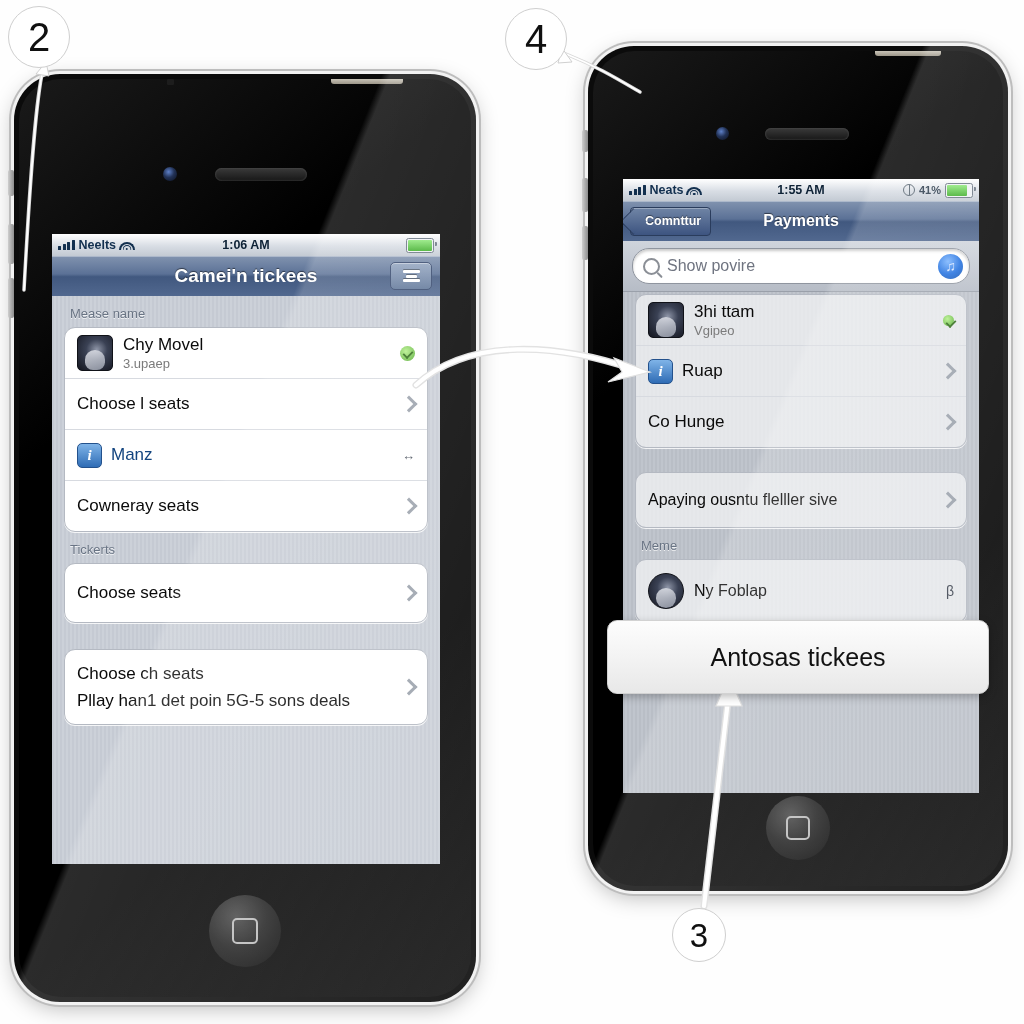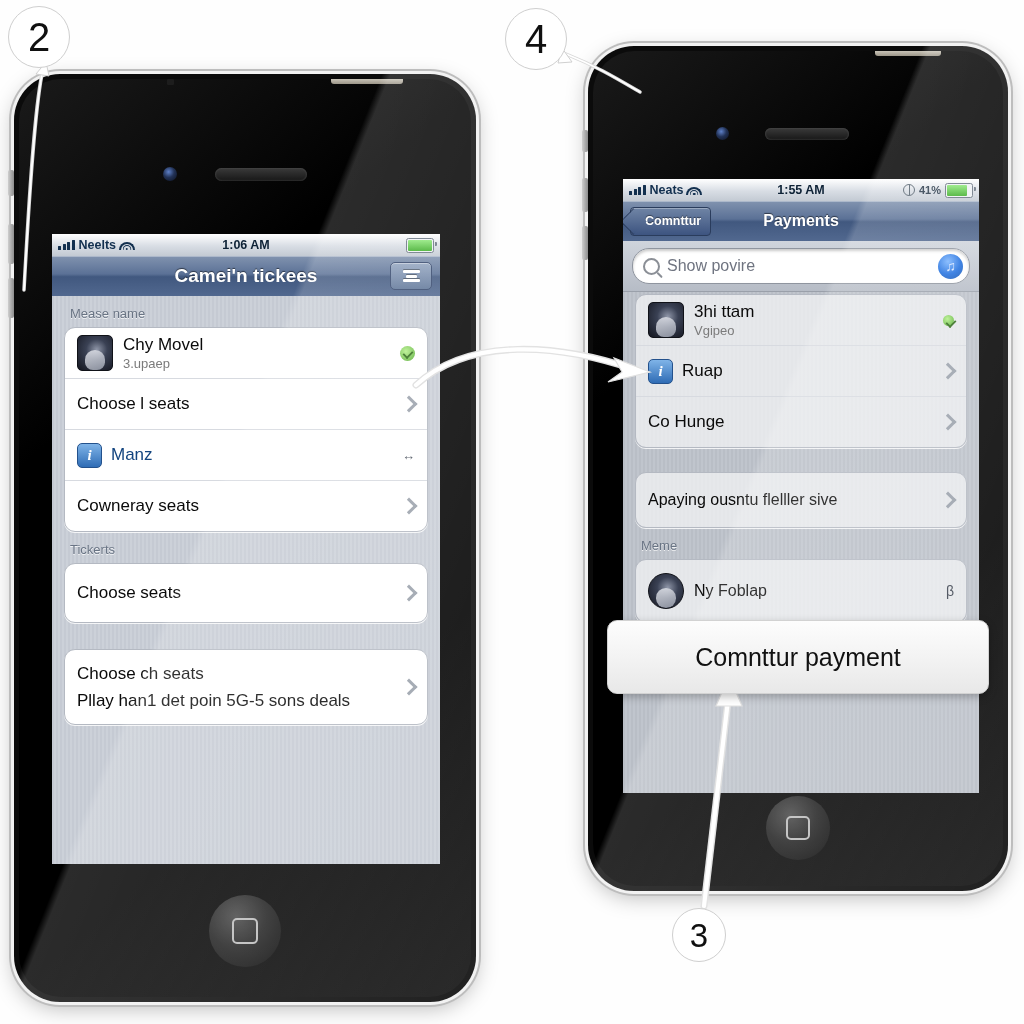--- a/index.html
+++ b/index.html
@@ -595,16 +595,16 @@
         </div>
       </div>
 
       <div class="homebtn" style="left:50%; transform:translateX(-50%); bottom:26px; width:64px; height:64px;">
         <i style="width:20px;height:20px;"></i>
       </div>
     </div>
   </div>
 
   <div class="tooltip">
-    <span>Comnttur payment</span>
+    <span>Antosas tickees</span>
   </div>
 
 </div>
 
 </body></html>

